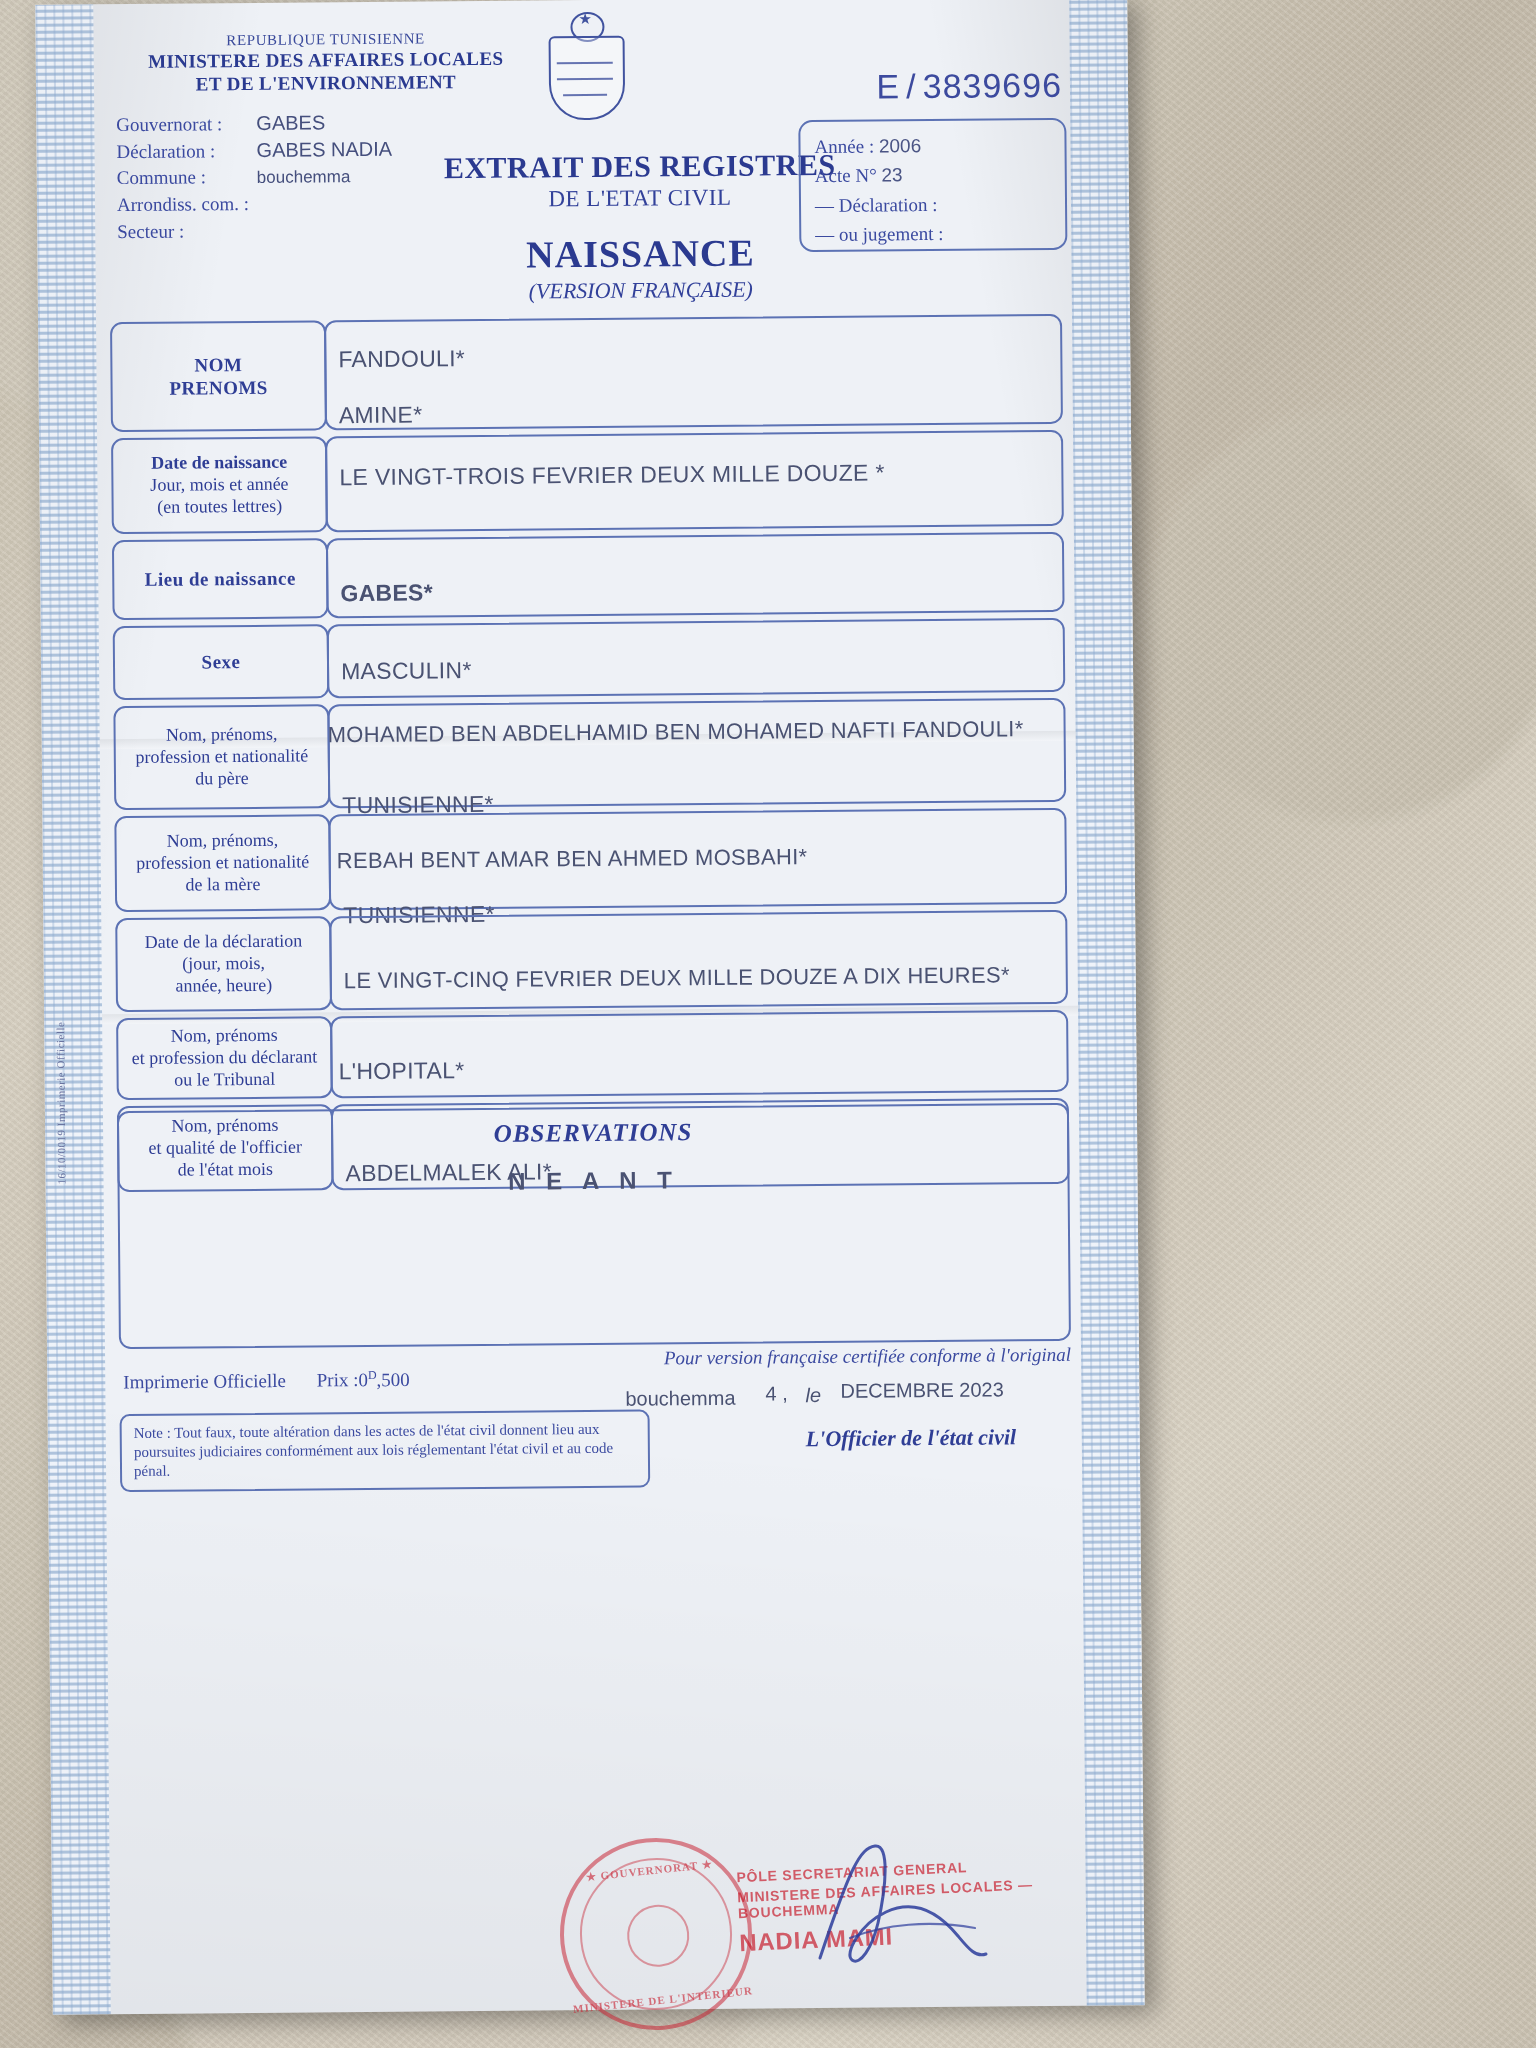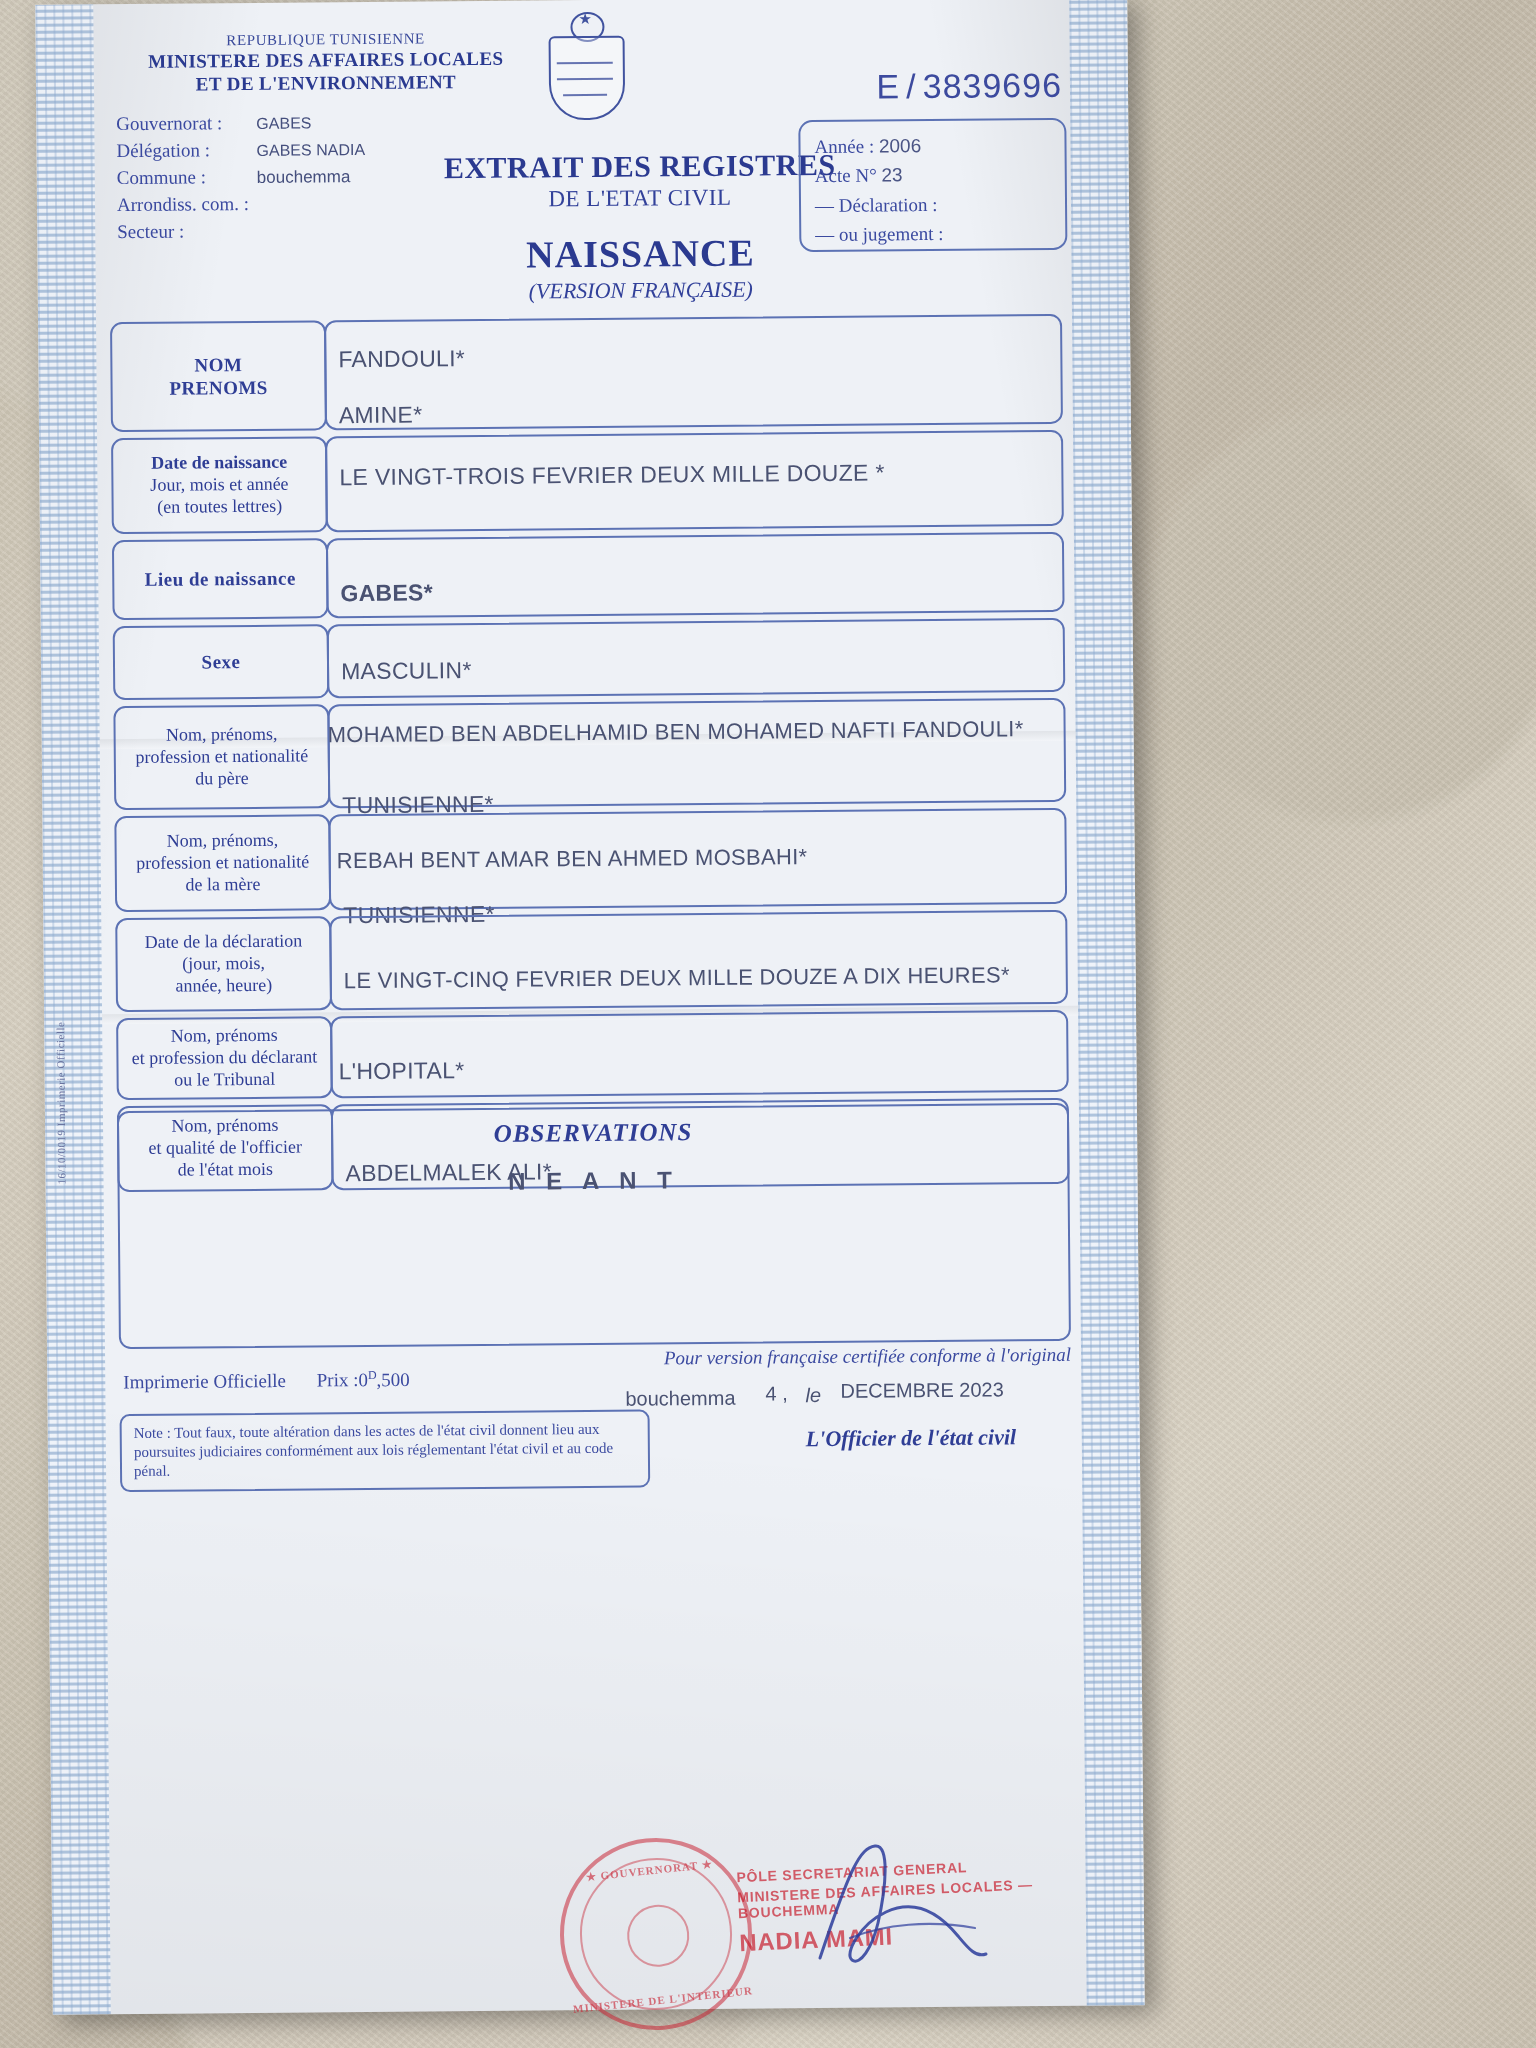--- a/index.html
+++ b/index.html
@@ -120,21 +120,21 @@
   }
   .fields {
     margin-top: 16px;
     font-size: 19px;
     color: #3b4aa0;
   }
   .fields .row { display: flex; align-items: baseline; height: 27px; }
   .fields .lab { width: 140px; }
   .fields .val {
     font-family: "Liberation Sans", sans-serif;
-    font-size: 16px;
+    font-size: 20px;
     color: #454f7d;
   }
   .fields .val.small { font-size: 17px; }
 
   
   .emblem {
     position: absolute;
     left: 445px;
     top: 12px;
     width: 92px;
@@ -463,21 +463,21 @@
         <div class="rep">REPUBLIQUE TUNISIENNE</div>
         <div class="min">MINISTERE DES AFFAIRES LOCALES</div>
         <div class="min">ET DE L'ENVIRONNEMENT</div>
 
         <div class="fields">
           <div class="row">
             <span class="lab">Gouvernorat :</span>
             <span class="val">GABES</span>
           </div>
           <div class="row">
-            <span class="lab">Délégation :</span>
+            <span class="lab">Déclaration :</span>
             <span class="val">GABES NADIA</span>
           </div>
           <div class="row">
             <span class="lab">Commune :</span>
             <span class="val small">bouchemma</span>
           </div>
           <div class="row">
             <span class="lab">Arrondiss. com. :</span>
             <span class="val"></span>
           </div>

